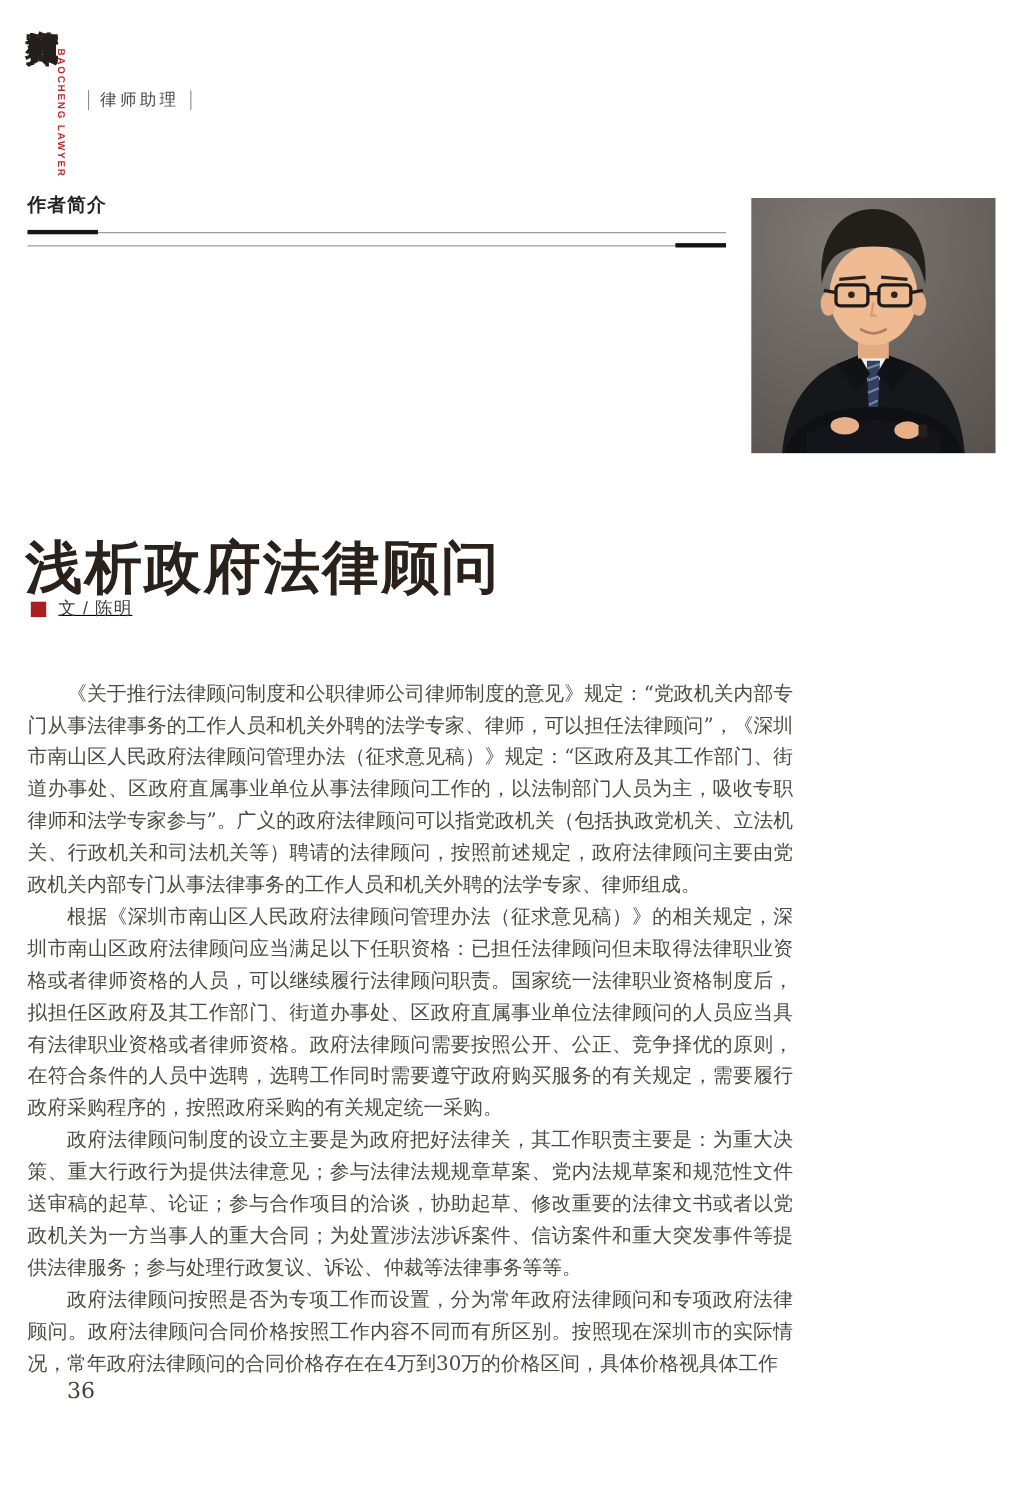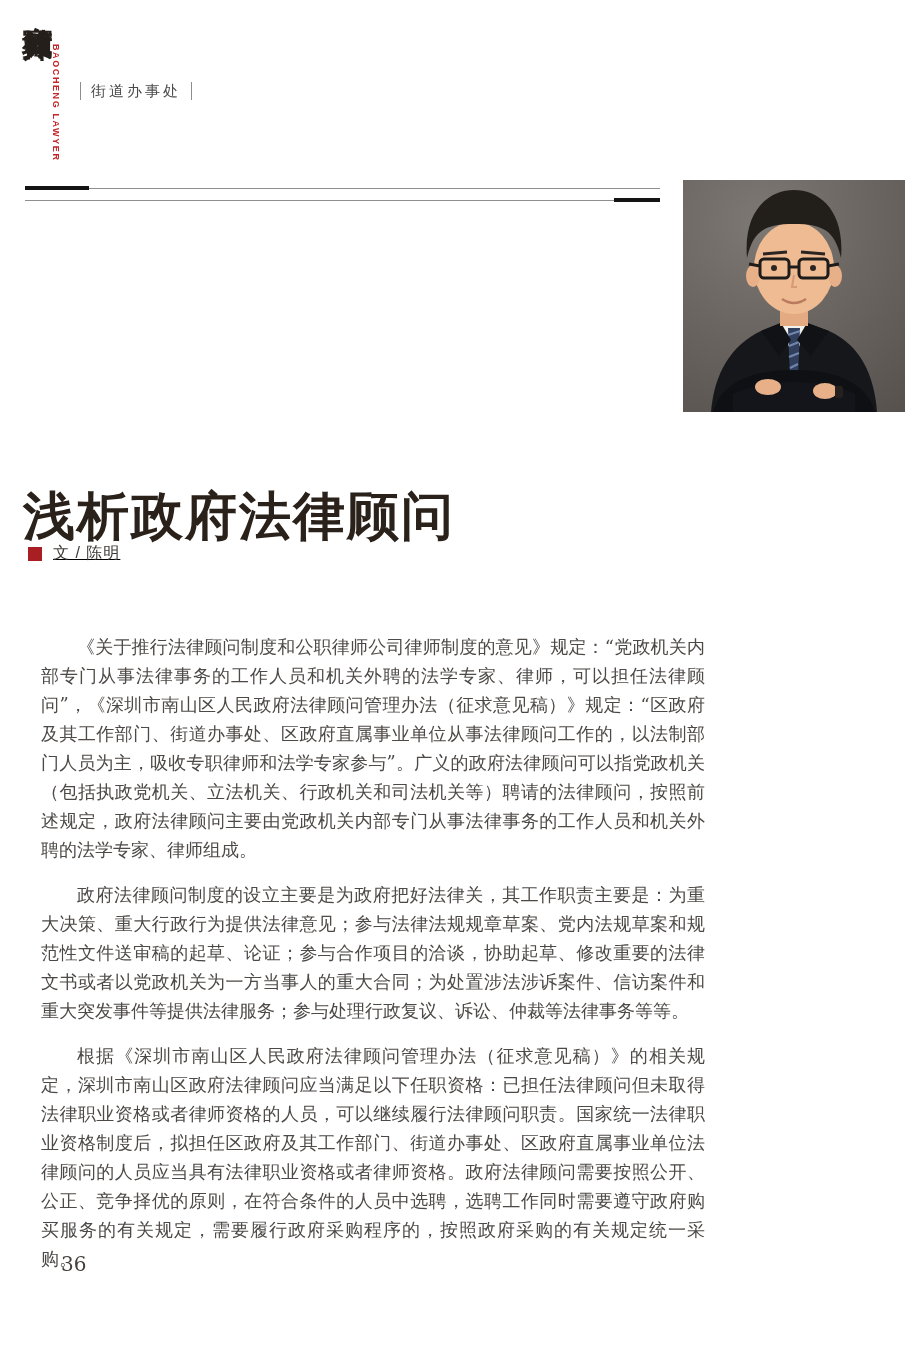--- a/index.html
+++ b/index.html
@@ -57,37 +57,38 @@
   }
   .byline { position:absolute; left:28px; top:543px; display:flex; align-items:center;text-decoration:underline; }
   .byline-square { width:14px; height:14px; background:#a81e22; margin-right:11px; }
   .byline-text { font-size:16px; color:#3e3a37; letter-spacing:1px; }
 
   .body-text {
     position:absolute; left:25px; top:616px; width:696px;
     font-family:"DejaVu Serif", serif; font-size:18px; line-height:29px;
     color:#4d4946; text-align:justify;
   }
-  .body-text p { margin:16px; text-indent:2em; }
+  .body-text p { margin:0; text-indent:2em; }
 
   .page-number {
     position:absolute; left:25px; top:1252px;
     font-family:"DejaVu Serif", serif; font-size:20px; color:#454039;margin-left:36px;
   }
 </style>
 </head>
 <body>
 
 <div class="page">
 
   <div class="logo-cn">寶城律师</div>
   <div class="logo-en">BAOCHENG LAWYER</div>
-  <div class="section-label">街道办事处</div>
+  <div class="section-label">律师助理</div>
 
   <div class="intro">
+    <div class="intro-heading">作者简介</div>
     <div class="rule rule-top">
         <span class="thick"></span>
       </div>
     <div class="rule rule-bottom">
         <span class="thick"></span>
       </div>
   </div>
 
   <div class="photo">
     <svg width="222" height="232" viewBox="0 0 222 232">
@@ -131,19 +132,20 @@
   </div>
 
   <h1 class="article-title">浅析政府法律顾问</h1>
   <div class="byline">
     <span class="byline-square"></span>
     <span class="byline-text">文 / 陈明</span>
   </div>
 
   <div class="body-text">
     <p>《关于推行法律顾问制度和公职律师公司律师制度的意见》规定：“党政机关内部专门从事法律事务的工作人员和机关外聘的法学专家、律师，可以担任法律顾问”，《深圳市南山区人民政府法律顾问管理办法（征求意见稿）》规定：“区政府及其工作部门、街道办事处、区政府直属事业单位从事法律顾问工作的，以法制部门人员为主，吸收专职律师和法学专家参与”。广义的政府法律顾问可以指党政机关（包括执政党机关、立法机关、行政机关和司法机关等）聘请的法律顾问，按照前述规定，政府法律顾问主要由党政机关内部专门从事法律事务的工作人员和机关外聘的法学专家、律师组成。</p>
+    <p>根据《深圳市南山区人民政府法律顾问管理办法（征求意见稿）》的相关规定，深圳市南山区政府法律顾问应当满足以下任职资格：已担任法律顾问但未取得法律职业资格或者律师资格的人员，可以继续履行法律顾问职责。国家统一法律职业资格制度后，拟担任区政府及其工作部门、街道办事处、区政府直属事业单位法律顾问的人员应当具有法律职业资格或者律师资格。政府法律顾问需要按照公开、公正、竞争择优的原则，在符合条件的人员中选聘，选聘工作同时需要遵守政府购买服务的有关规定，需要履行政府采购程序的，按照政府采购的有关规定统一采购。</p>
     <p>政府法律顾问制度的设立主要是为政府把好法律关，其工作职责主要是：为重大决策、重大行政行为提供法律意见；参与法律法规规章草案、党内法规草案和规范性文件送审稿的起草、论证；参与合作项目的洽谈，协助起草、修改重要的法律文书或者以党政机关为一方当事人的重大合同；为处置涉法涉诉案件、信访案件和重大突发事件等提供法律服务；参与处理行政复议、诉讼、仲裁等法律事务等等。</p>
-    <p>根据《深圳市南山区人民政府法律顾问管理办法（征求意见稿）》的相关规定，深圳市南山区政府法律顾问应当满足以下任职资格：已担任法律顾问但未取得法律职业资格或者律师资格的人员，可以继续履行法律顾问职责。国家统一法律职业资格制度后，拟担任区政府及其工作部门、街道办事处、区政府直属事业单位法律顾问的人员应当具有法律职业资格或者律师资格。政府法律顾问需要按照公开、公正、竞争择优的原则，在符合条件的人员中选聘，选聘工作同时需要遵守政府购买服务的有关规定，需要履行政府采购程序的，按照政府采购的有关规定统一采购。</p>
+    <p>政府法律顾问按照是否为专项工作而设置，分为常年政府法律顾问和专项政府法律顾问。政府法律顾问合同价格按照工作内容不同而有所区别。按照现在深圳市的实际情况，常年政府法律顾问的合同价格存在在4万到30万的价格区间，具体价格视具体工作</p>
   </div>
 
   <div class="page-number">36</div>
 
 </div>
 
 </body></html>

